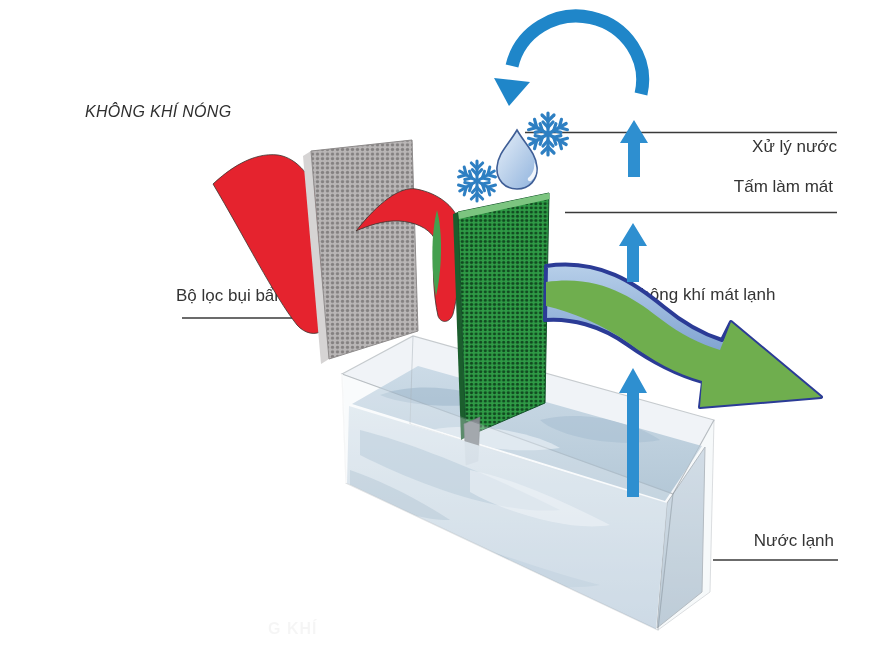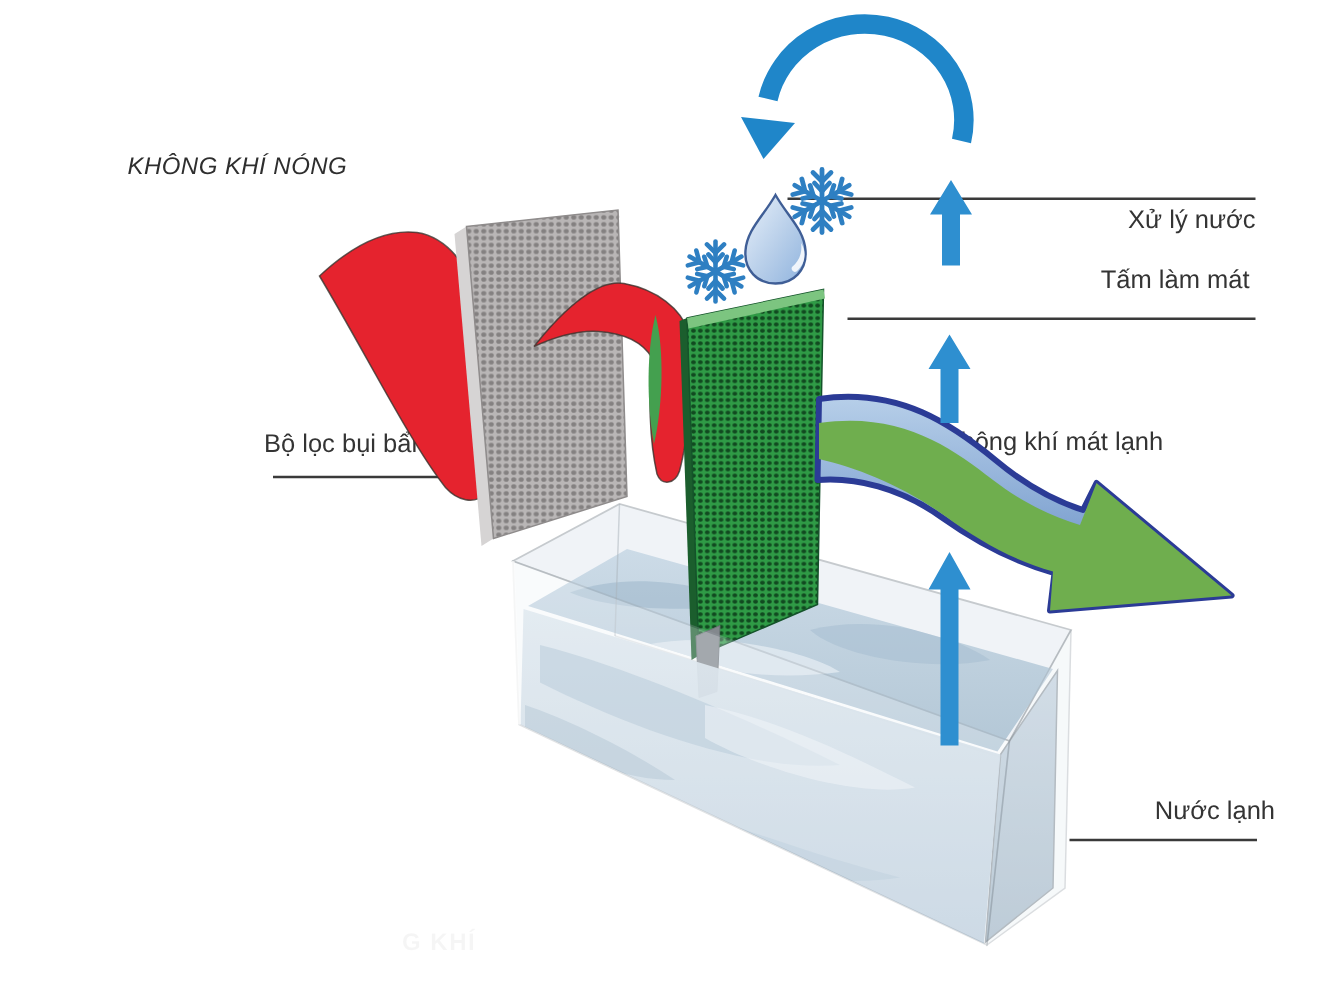--- a/index.html
+++ b/index.html
@@ -24,21 +24,21 @@
 </head>
 <body>
 
 <div class="stage">
 
   <div class="abs lbl small" style="left:85px;top:103px;font-style:italic;">KHÔNG KHÍ NÓNG</div>
   <div class="abs lbl" style="left:176px;top:286px;">Bộ lọc bụi bẩn</div>
   <div class="abs lbl ra" style="right:57px;top:101px;margin-top:36px;">Xử lý nước</div>
   <div class="abs lbl ra" style="right:61px;top:177px;">Tấm làm mát</div>
   <div class="abs lbl" style="left:629px;top:285px;">Không khí mát lạnh</div>
-  <div class="abs lbl ra" style="right:44px;top:531px;">Nước lạnh</div>
+  <div class="abs lbl ra" style="right:60px;top:531px;">Nước lạnh</div>
   <div class="abs watermark">G KHÍ</div>
 
   <svg class="diagram" width="894" height="662" viewBox="0 0 894 662">
     <defs>
       <pattern id="grayMesh" width="5" height="4.6" patternUnits="userSpaceOnUse">
         <rect width="5" height="4.6" fill="#b9b6b6"></rect>
         <ellipse cx="2.5" cy="2.3" rx="1.7" ry="1.5" fill="#848181"></ellipse>
       </pattern>
       <pattern id="greenMesh" width="4.6" height="4.2" patternUnits="userSpaceOnUse">
         <rect width="4.6" height="4.2" fill="#2f9b46"></rect>

